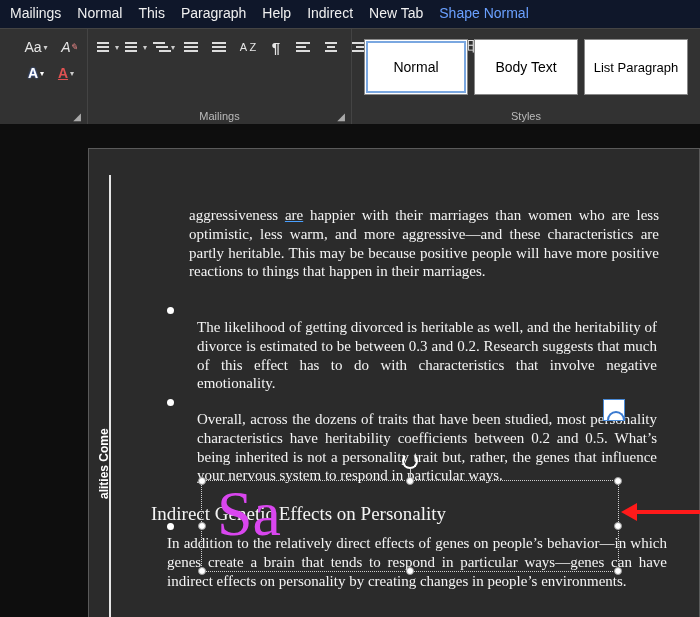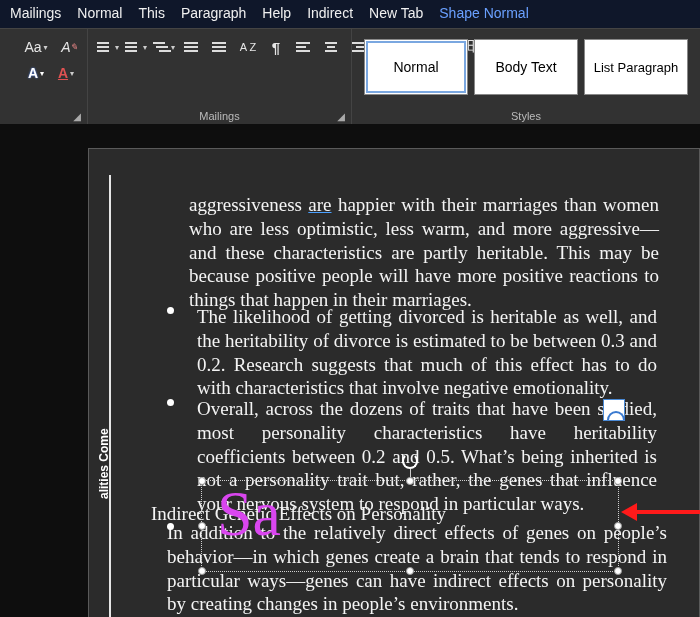--- a/index.html
+++ b/index.html
@@ -78,21 +78,21 @@
   .leftbar {
     position: absolute; left: 20px; top: 26px; width: 2px; height: 480px;
     background: #e6e6e6;
   }
   .vlabel {
     position: absolute; left: 8px; top: 350px; transform: rotate(-90deg);
     transform-origin: left top; font-size: 12px; font-weight: bold; color: #fff;
     font-family: "Segoe UI", Arial, sans-serif; white-space: nowrap;
   }
   .para, .bulletp {
-    font-size: 19px; line-height: 1.25; text-align: justify;
+    font-size: 15px; line-height: 1.25; text-align: justify; margin-top: 13px;
   }
   .para1 { position: absolute; left: 100px; top: 44px; width: 470px; }
   .para1 .ul { text-decoration: underline; text-decoration-color: #4aa0ff; }
   .bulletblk { position: absolute; left: 78px; width: 500px; }
   .bullet { position: absolute; left: 0; top: 2px; width: 7px; height: 7px; background: #fff; border-radius: 50%; }
   .bulletblk .bulletp { margin-left: 30px; width: 460px; }
   .b1 { top: 156px; }
   .b2 { top: 248px; }
   .heading {
     position: absolute; left: 62px; top: 354px; font-size: 19px; font-weight: normal;

